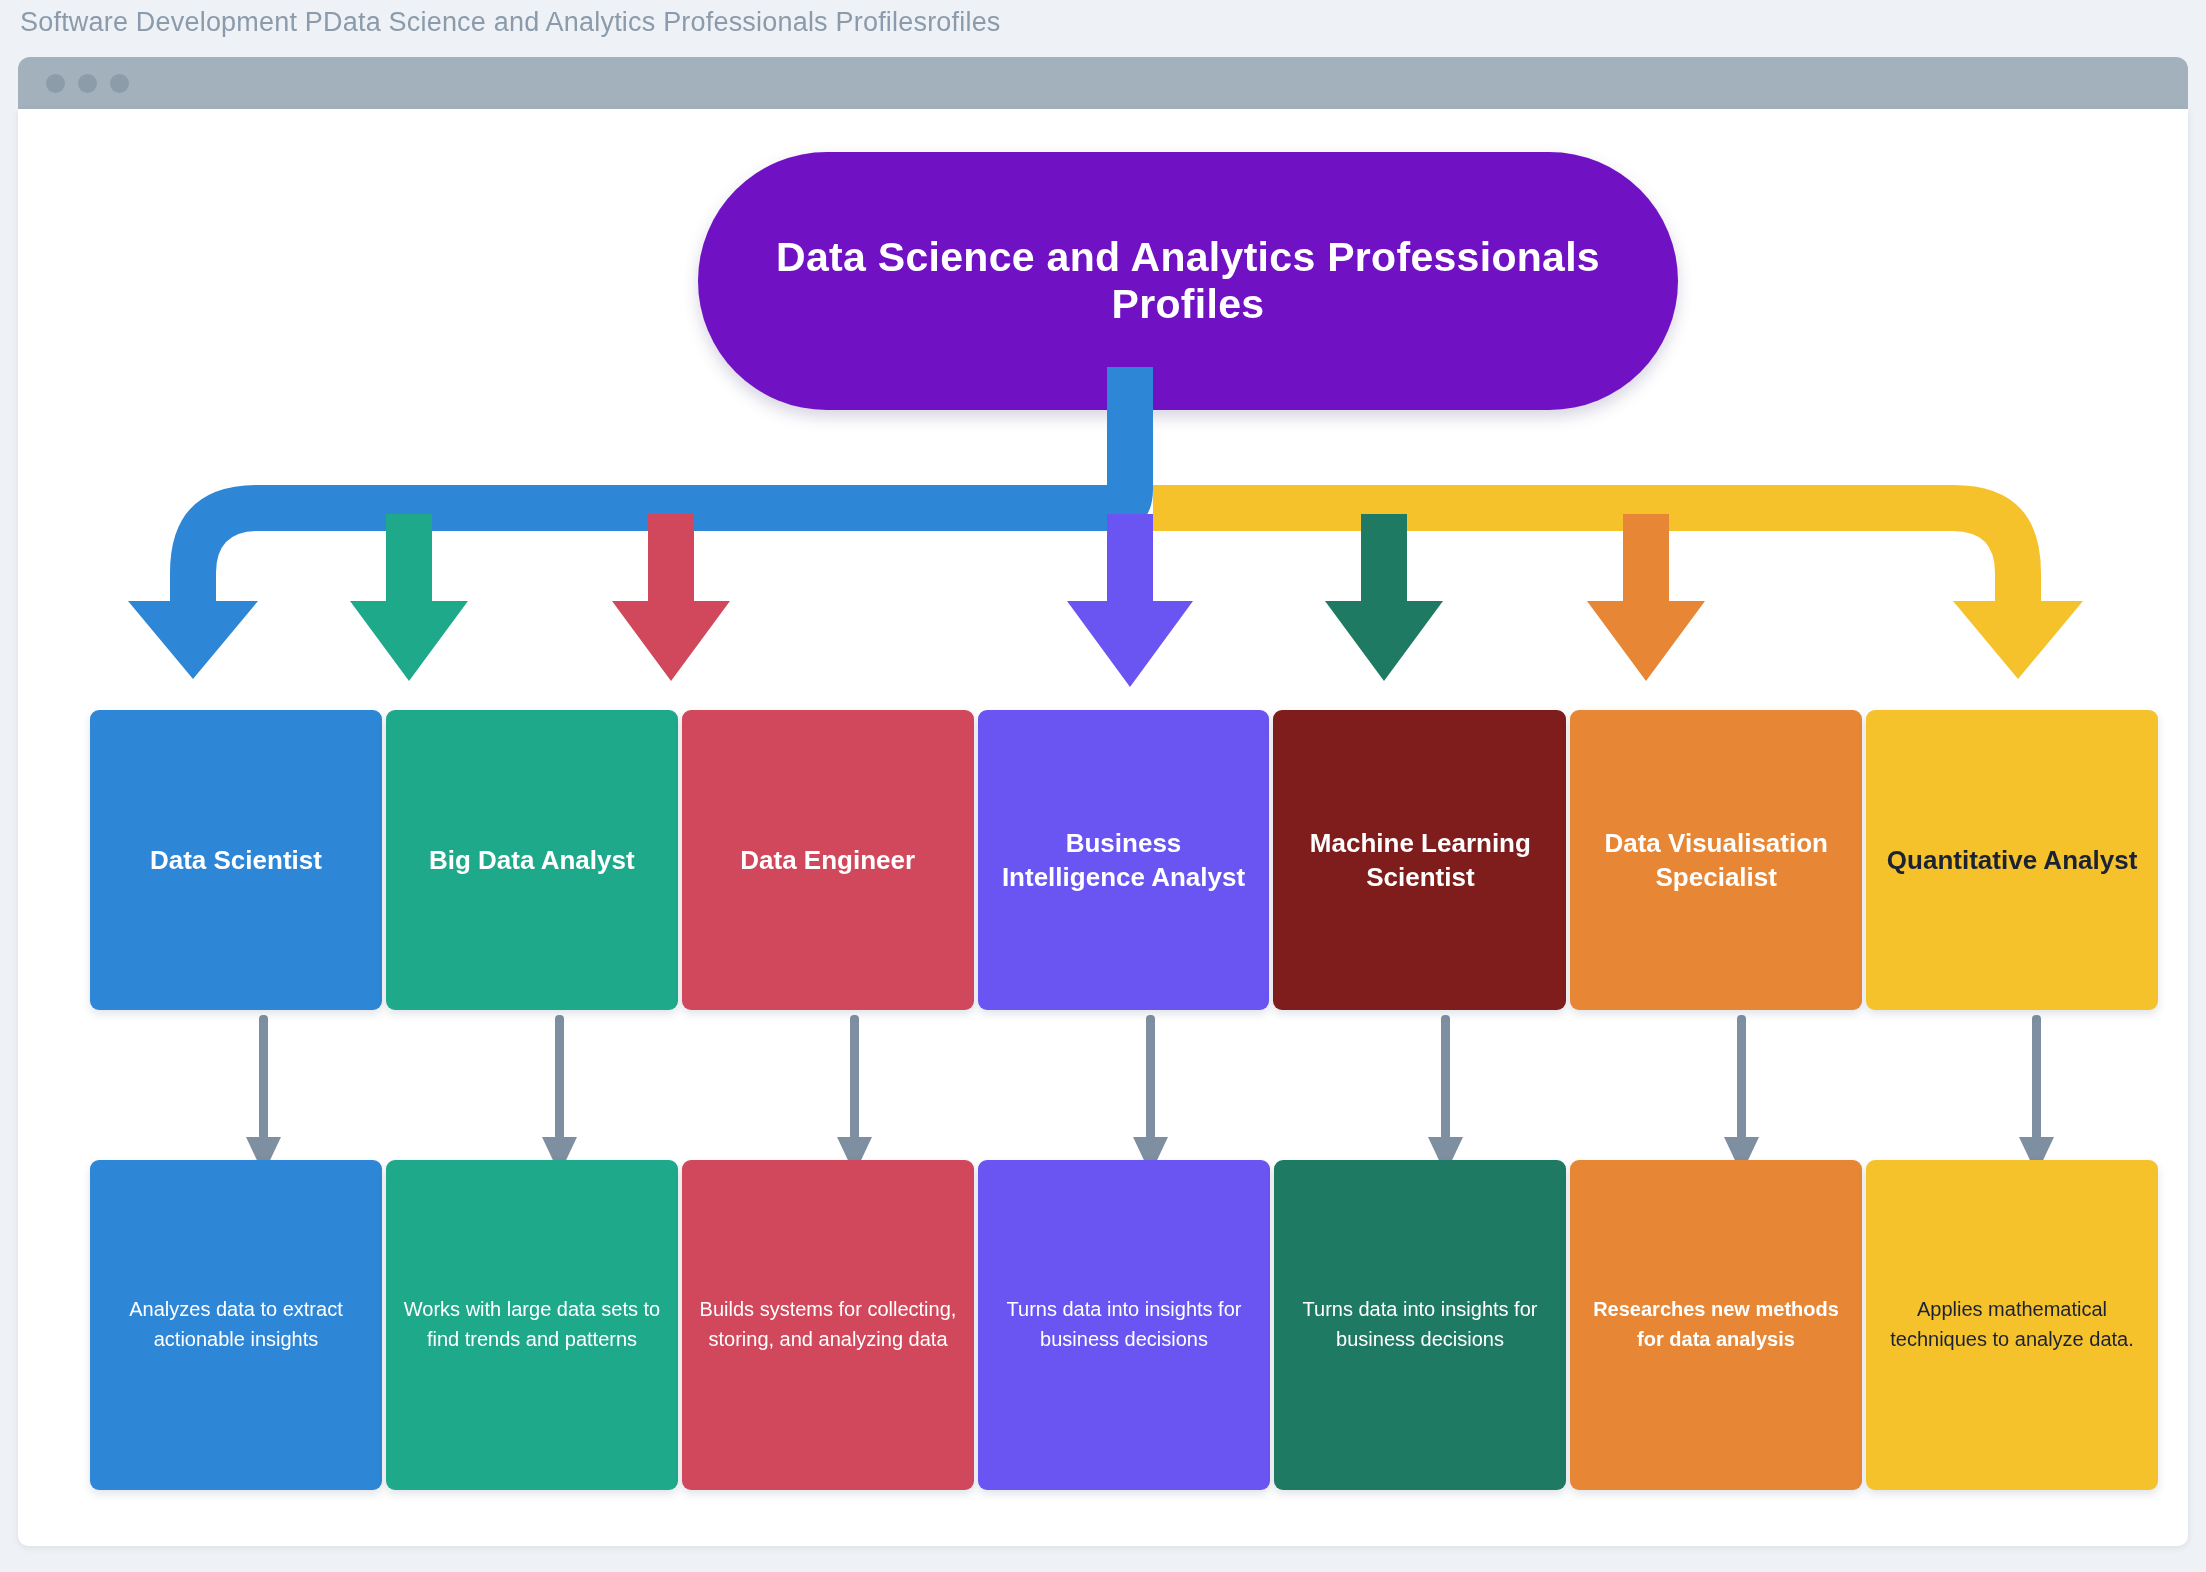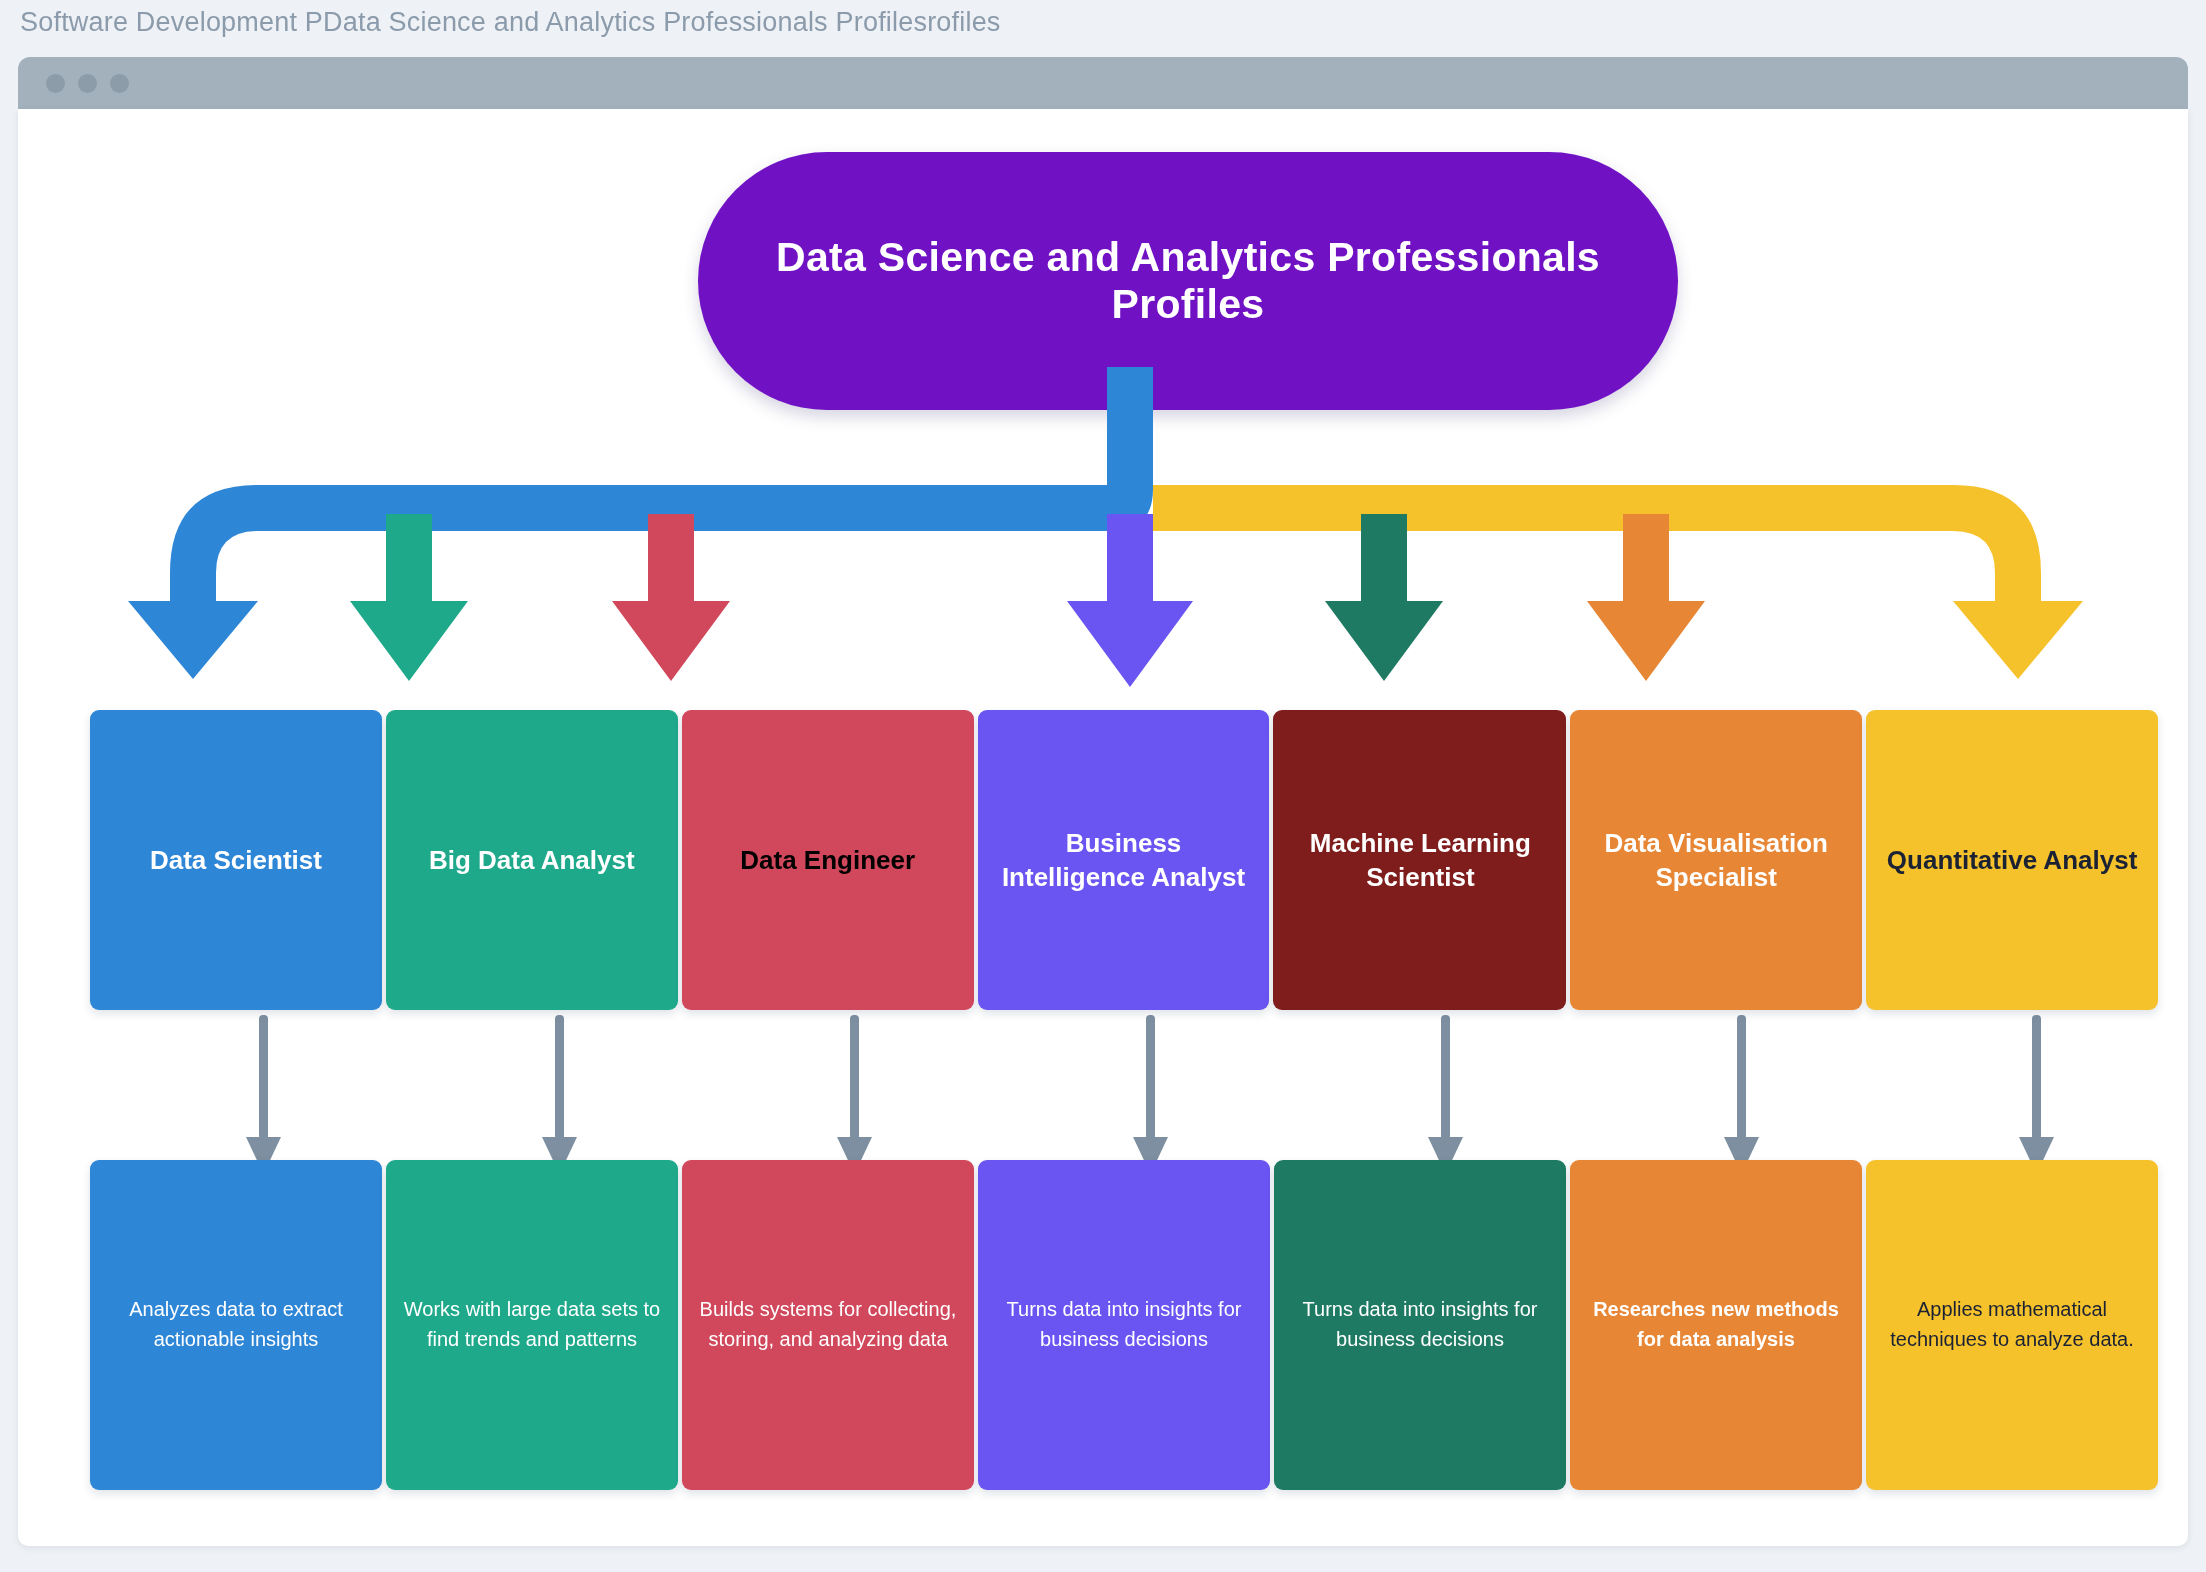--- a/index.html
+++ b/index.html
@@ -236,21 +236,21 @@
     </svg>
 
     <div class="row" id="row-roles">
       <div class="card" style="background: rgb(46, 134, 214);">
         <div class="role-label" style="color: rgb(255, 255, 255);">Data Scientist</div>
       </div>
       <div class="card" style="background: rgb(31, 169, 139);">
         <div class="role-label" style="color: rgb(255, 255, 255);">Big Data Analyst</div>
       </div>
       <div class="card" style="background: rgb(209, 72, 92);">
-        <div class="role-label" style="color: #000000;">Data Engineer</div>
+        <div class="role-label" style="color: #ffffff;">Data Engineer</div>
       </div>
       <div class="card" style="background: rgb(106, 84, 242);">
         <div class="role-label" style="color: rgb(255, 255, 255);">Business Intelligence Analyst</div>
       </div>
       <div class="card" style="background: #7f1d1d; padding-left: 15px;">
         <div class="role-label" style="color: rgb(255, 255, 255);">Machine Learning Scientist</div>
       </div>
       <div class="card" style="background: rgb(231, 134, 52);">
         <div class="role-label" style="color: rgb(255, 255, 255);">Data Visualisation Specialist</div>
       </div>

